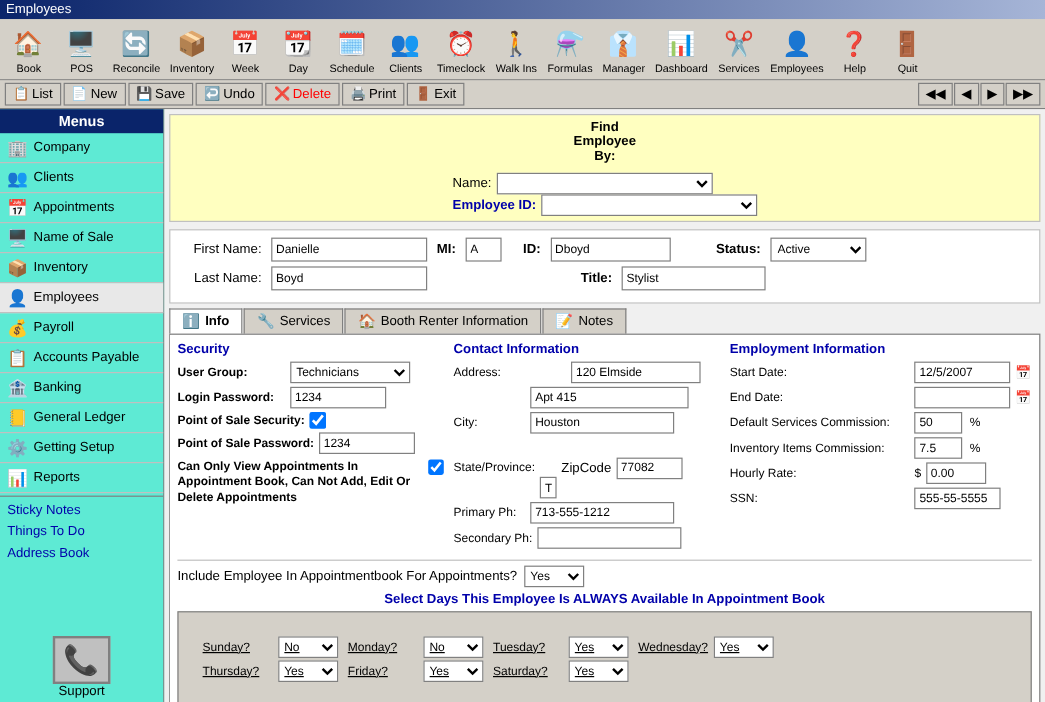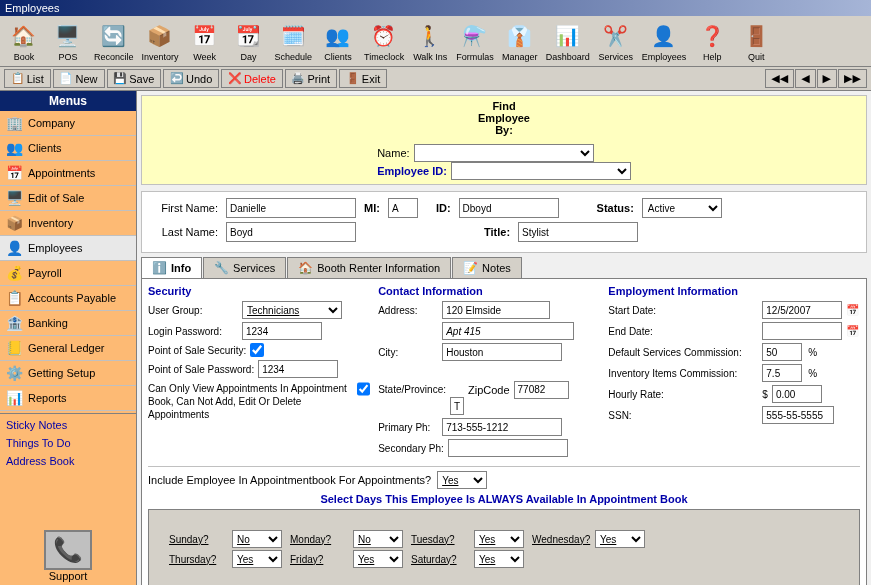--- a/index.html
+++ b/index.html
@@ -17,21 +17,21 @@
     
     .action-bar { background: #d4d0c8; padding: 2px 4px; display: flex; align-items: center; gap: 2px; border-bottom: 1px solid #808080; }
     .action-btn { background: #d4d0c8; border: 1px solid #808080; padding: 2px 6px; cursor: pointer; display: flex; align-items: center; gap: 2px; font-size: 11px; }
     .nav-btn { background: #d4d0c8; border: 1px solid #808080; padding: 2px 5px; cursor: pointer; font-size: 11px; }
     .nav-group { display: flex; gap: 1px; margin-left: auto; }
     
     
     .main-layout { display: flex; height: calc(585px - 90px); }
     
     
-    .sidebar { width: 137px; background: #fdba74; border-right: 1px solid #808080; display: flex; flex-direction: column; }
+    .sidebar { width: 137px; background: #5eead4; border-right: 1px solid #808080; display: flex; flex-direction: column; }
     .sidebar-header { background: #0a246a; color: white; text-align: center; padding: 3px; font-size: 12px; font-weight: bold; }
     .sidebar-item { display: flex; align-items: center; gap: 4px; padding: 4px 6px; cursor: pointer; border-bottom: 1px solid #c0c0c0; }
     .sidebar-item.active { background: #e8e8e8; }
     .sidebar-icon { font-size: 14px; width: 18px; }
     .sidebar-divider { height: 1px; background: #808080; margin: 2px 0; }
     .sidebar-extra { padding: 3px 6px; cursor: pointer; font-size: 10px; color: #0000aa; }
     .sidebar-support { display: flex; flex-direction: column; align-items: center; padding: 4px; margin-top: auto; }
     .support-icon { width: 48px; height: 40px; background: #c0c0c0; border: 2px solid #808080; display: flex; align-items: center; justify-content: center; font-size: 24px; }
     
     
@@ -59,23 +59,23 @@
     
     
     .tab-content { background: white; border: 1px solid #808080; margin: 0 4px; flex: 1; padding: 6px; overflow: auto; }
     
     
     .three-cols { display: flex; gap: 8px; }
     .col { flex: 1; }
     .col-header { font-weight: bold; color: #0000aa; margin-bottom: 4px; font-size: 11px; }
     
     .field-row { display: flex; align-items: center; margin-bottom: 3px; gap: 4px; }
-    .field-label { min-width: 90px; font-size: 10px; }
+    .field-label { min-width: 90px; font-size: 10px; font-weight: bold; }
     .field-input { border: 1px solid #808080; background: white; padding: 1px 3px; height: 18px; font-size: 10px; }
-    .field-select { border: 1px solid #808080; background: white; padding: 0; height: 18px; font-size: 10px; text-decoration: underline; }
+    .field-select { border: 1px solid #808080; background: white; padding: 0; height: 18px; font-size: 10px; }
     
     
     .addr-label { min-width: 60px; font-size: 10px; }
     
     
     .emp-label { min-width: 150px; font-size: 10px; }
     
     
     .appt-section { margin-top: 6px; border-top: 1px solid #c0c0c0; padding-top: 4px; }
     .appt-include { display: flex; align-items: center; gap: 6px; margin-bottom: 4px; }
@@ -199,21 +199,21 @@
     <div class="sidebar-item">
       <span class="sidebar-icon">👥</span>
       <span>Clients</span>
     </div>
     <div class="sidebar-item">
       <span class="sidebar-icon">📅</span>
       <span>Appointments</span>
     </div>
     <div class="sidebar-item">
       <span class="sidebar-icon">🖥️</span>
-      <span>Edit of Sale</span>
+      <span>Name of Sale</span>
     </div>
     <div class="sidebar-item">
       <span class="sidebar-icon">📦</span>
       <span>Inventory</span>
     </div>
     <div class="sidebar-item active">
       <span class="sidebar-icon">👤</span>
       <span>Employees</span>
     </div>
     <div class="sidebar-item">
@@ -339,25 +339,25 @@
           <div class="field-row" style="align-items:flex-start; margin-top:4px;">
             <label class="field-label" style="min-width:150px; line-height:1.3;">Can Only View Appointments In Appointment Book, Can Not Add, Edit Or Delete Appointments</label>
             <input type="checkbox" class="checkbox-field" checked="" style="">
           </div>
         </div>
 
         <div class="col">
           <div class="col-header">Contact Information</div>
           <div class="field-row">
             <label class="addr-label">Address:</label>
-            <input class="field-input" style="width: 108px;" value="120 Elmside">
+            <input class="field-input" style="width: 108px; margin-left: 34px;" value="120 Elmside">
           </div>
           <div class="field-row">
             <label class="addr-label"></label>
-            <input class="field-input" style="width: 132px; font-style: italic;" value="Apt 415">
+            <input class="field-input" style="width: 132px;" value="Apt 415">
           </div>
           <div class="field-row">
             <label class="addr-label">City:</label>
             <input class="field-input" style="width: 120px;" value="Houston">
           </div>
           <div class="field-row">
             <label class="addr-label">State/Province:</label>
             <input class="field-input" style="width: 14px; margin-top: 33px;" value="Tx">
             <label>ZipCode</label>
             <input class="field-input" style="width: 55px;" value="77082">

